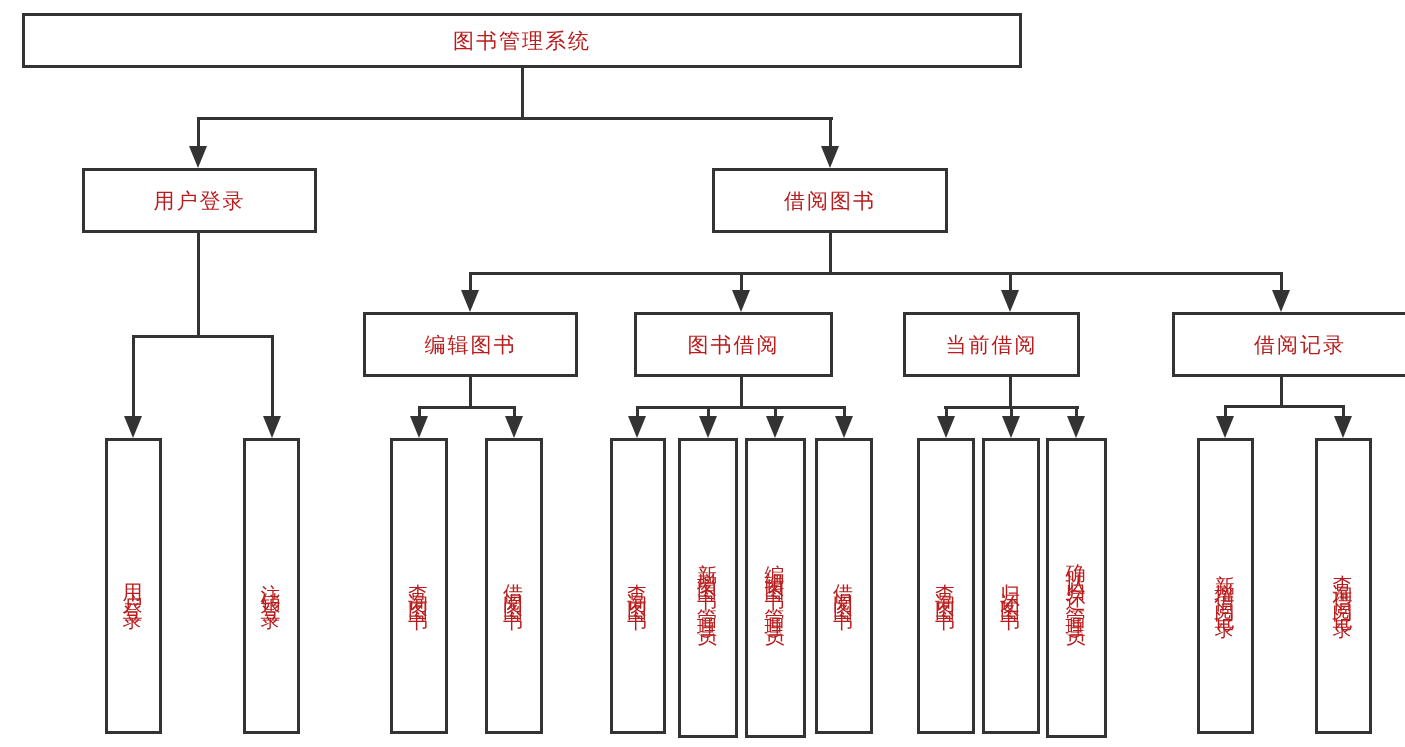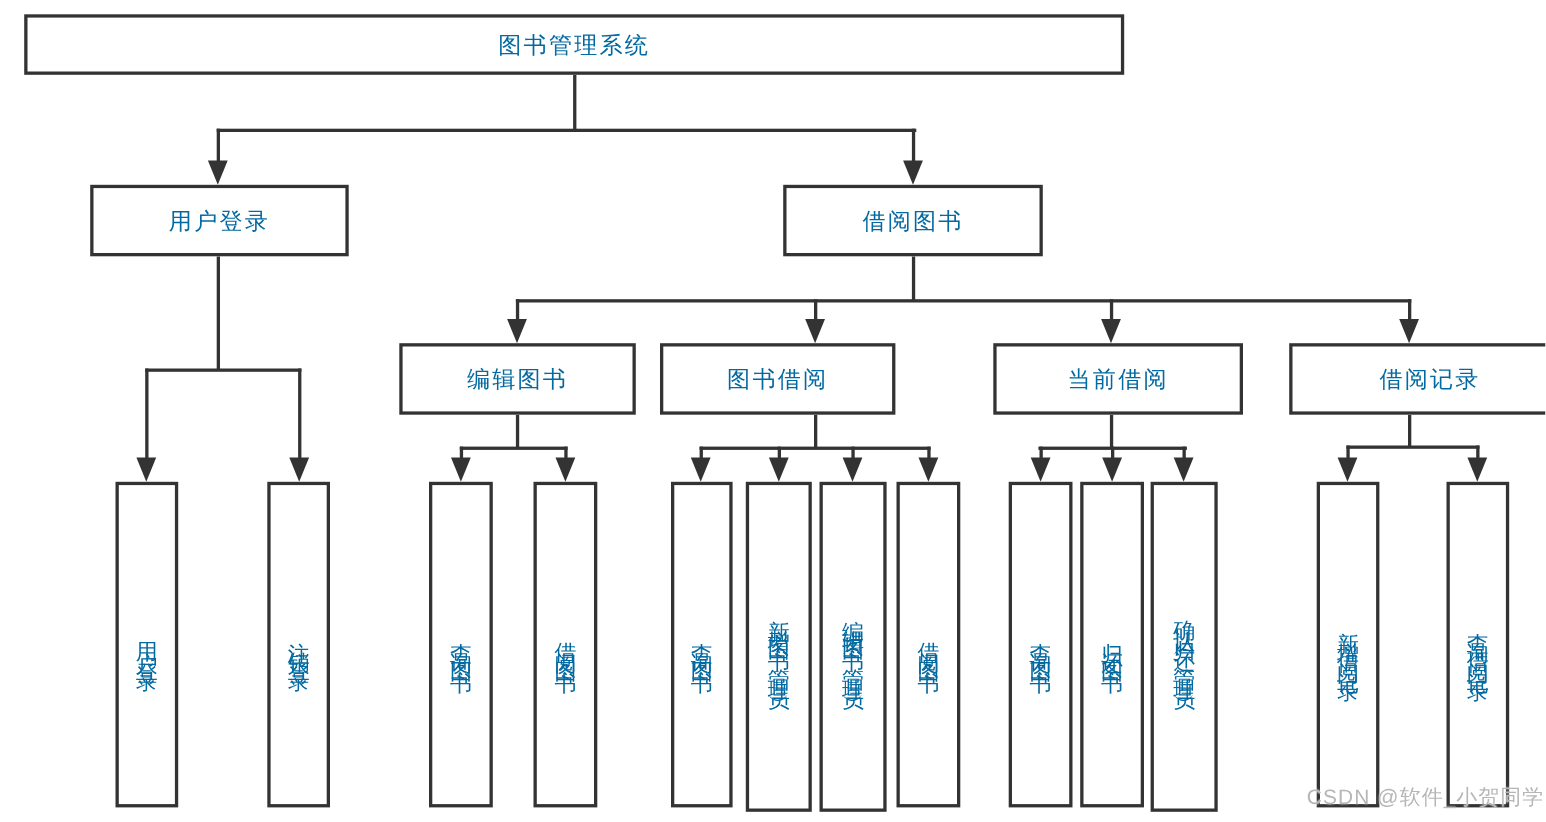--- a/index.html
+++ b/index.html
@@ -9,21 +9,21 @@
     background:#ffffff;
     overflow:hidden;
     font-family:"Liberation Sans","DejaVu Sans",sans-serif;
   }
   .box{
     position:absolute;
     box-sizing:border-box;
     border:3px solid #333333;
     background:#ffffff;
     display:flex;align-items:center;justify-content:center;
-    font-size:21px;color:#0369a1;letter-spacing:2px;
+    font-size:21px;color:#b91c1c;letter-spacing:2px;
     z-index:2;
   }
   .vbox{
     writing-mode:vertical-rl;
     letter-spacing:9px;
     font-size:20px;
   }
   .line{position:absolute;background:#333333;z-index:1;}
   .arrowhead{
     position:absolute;width:0;height:0;z-index:1;
@@ -109,24 +109,24 @@
   <div class="box" style="left:82px;top:168px;width:235px;height:65px">
     <span>用户登录</span>
   </div>
   <div class="box" style="left:712px;top:168px;width:236px;height:65px">
     <span>借阅图书</span>
   </div>
 
   <div class="box" style="left:363px;top:312px;width:215px;height:65px">
     <span>编辑图书</span>
   </div>
-  <div class="box" style="left:600px;top:312px;width:214px;height:65px">
+  <div class="box" style="left:634px;top:312px;width:199px;height:65px">
     <span>图书借阅</span>
   </div>
-  <div class="box" style="left:903px;top:312px;width:227px;height:65px">
+  <div class="box" style="left:903px;top:312px;width:177px;height:65px">
     <span>当前借阅</span>
   </div>
   <div class="box" style="left:1172px;top:312px;width:256px;height:65px">
     <span>借阅记录</span>
   </div>
 
   <div class="box vbox" style="left:105px;top:438px;width:57px;height:296px">
     <span>用户登录</span>
   </div>
   <div class="box vbox" style="left:243px;top:438px;width:57px;height:296px">
@@ -163,15 +163,14 @@
     <span>确认归还（管理员）</span>
   </div>
 
   <div class="box vbox" style="left:1197px;top:438px;width:57px;height:296px">
     <span>新增借阅记录</span>
   </div>
   <div class="box vbox" style="left:1315px;top:438px;width:57px;height:296px">
     <span>查询借阅记录</span>
   </div>
 
-  <div class="watermark">CSDN @软件_小贺同学</div>
 
 </div>
 
 </body></html>

